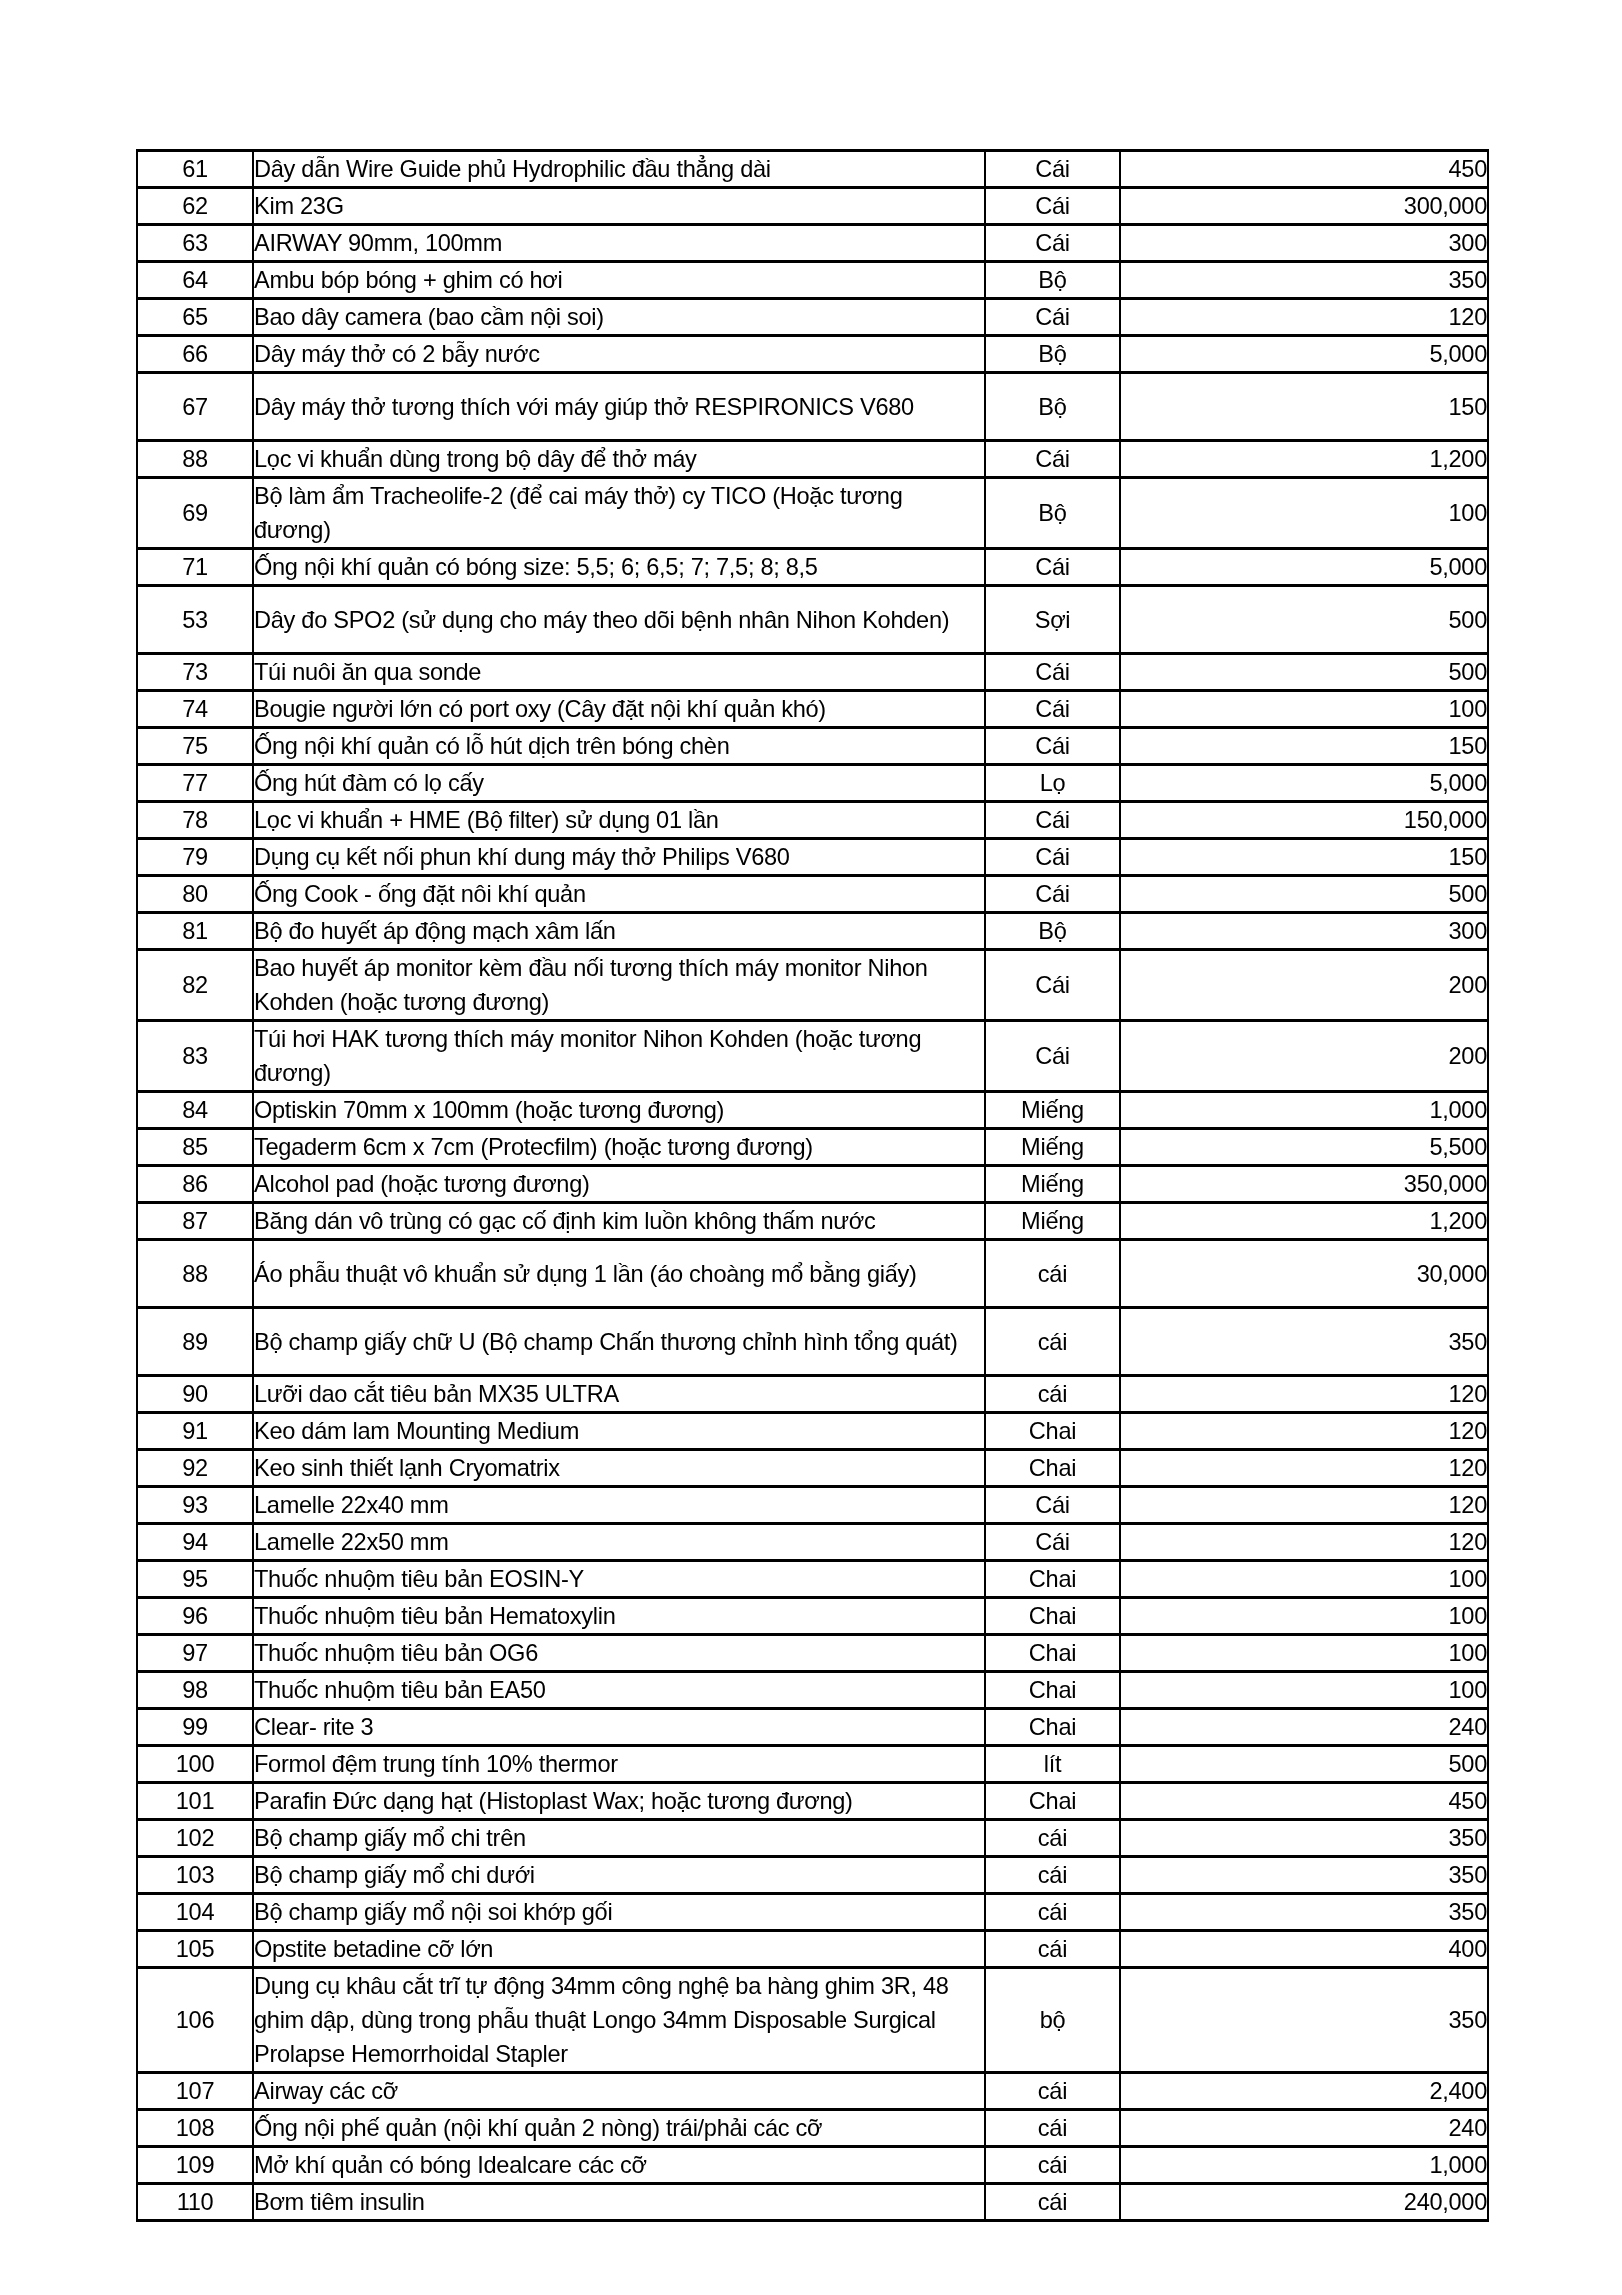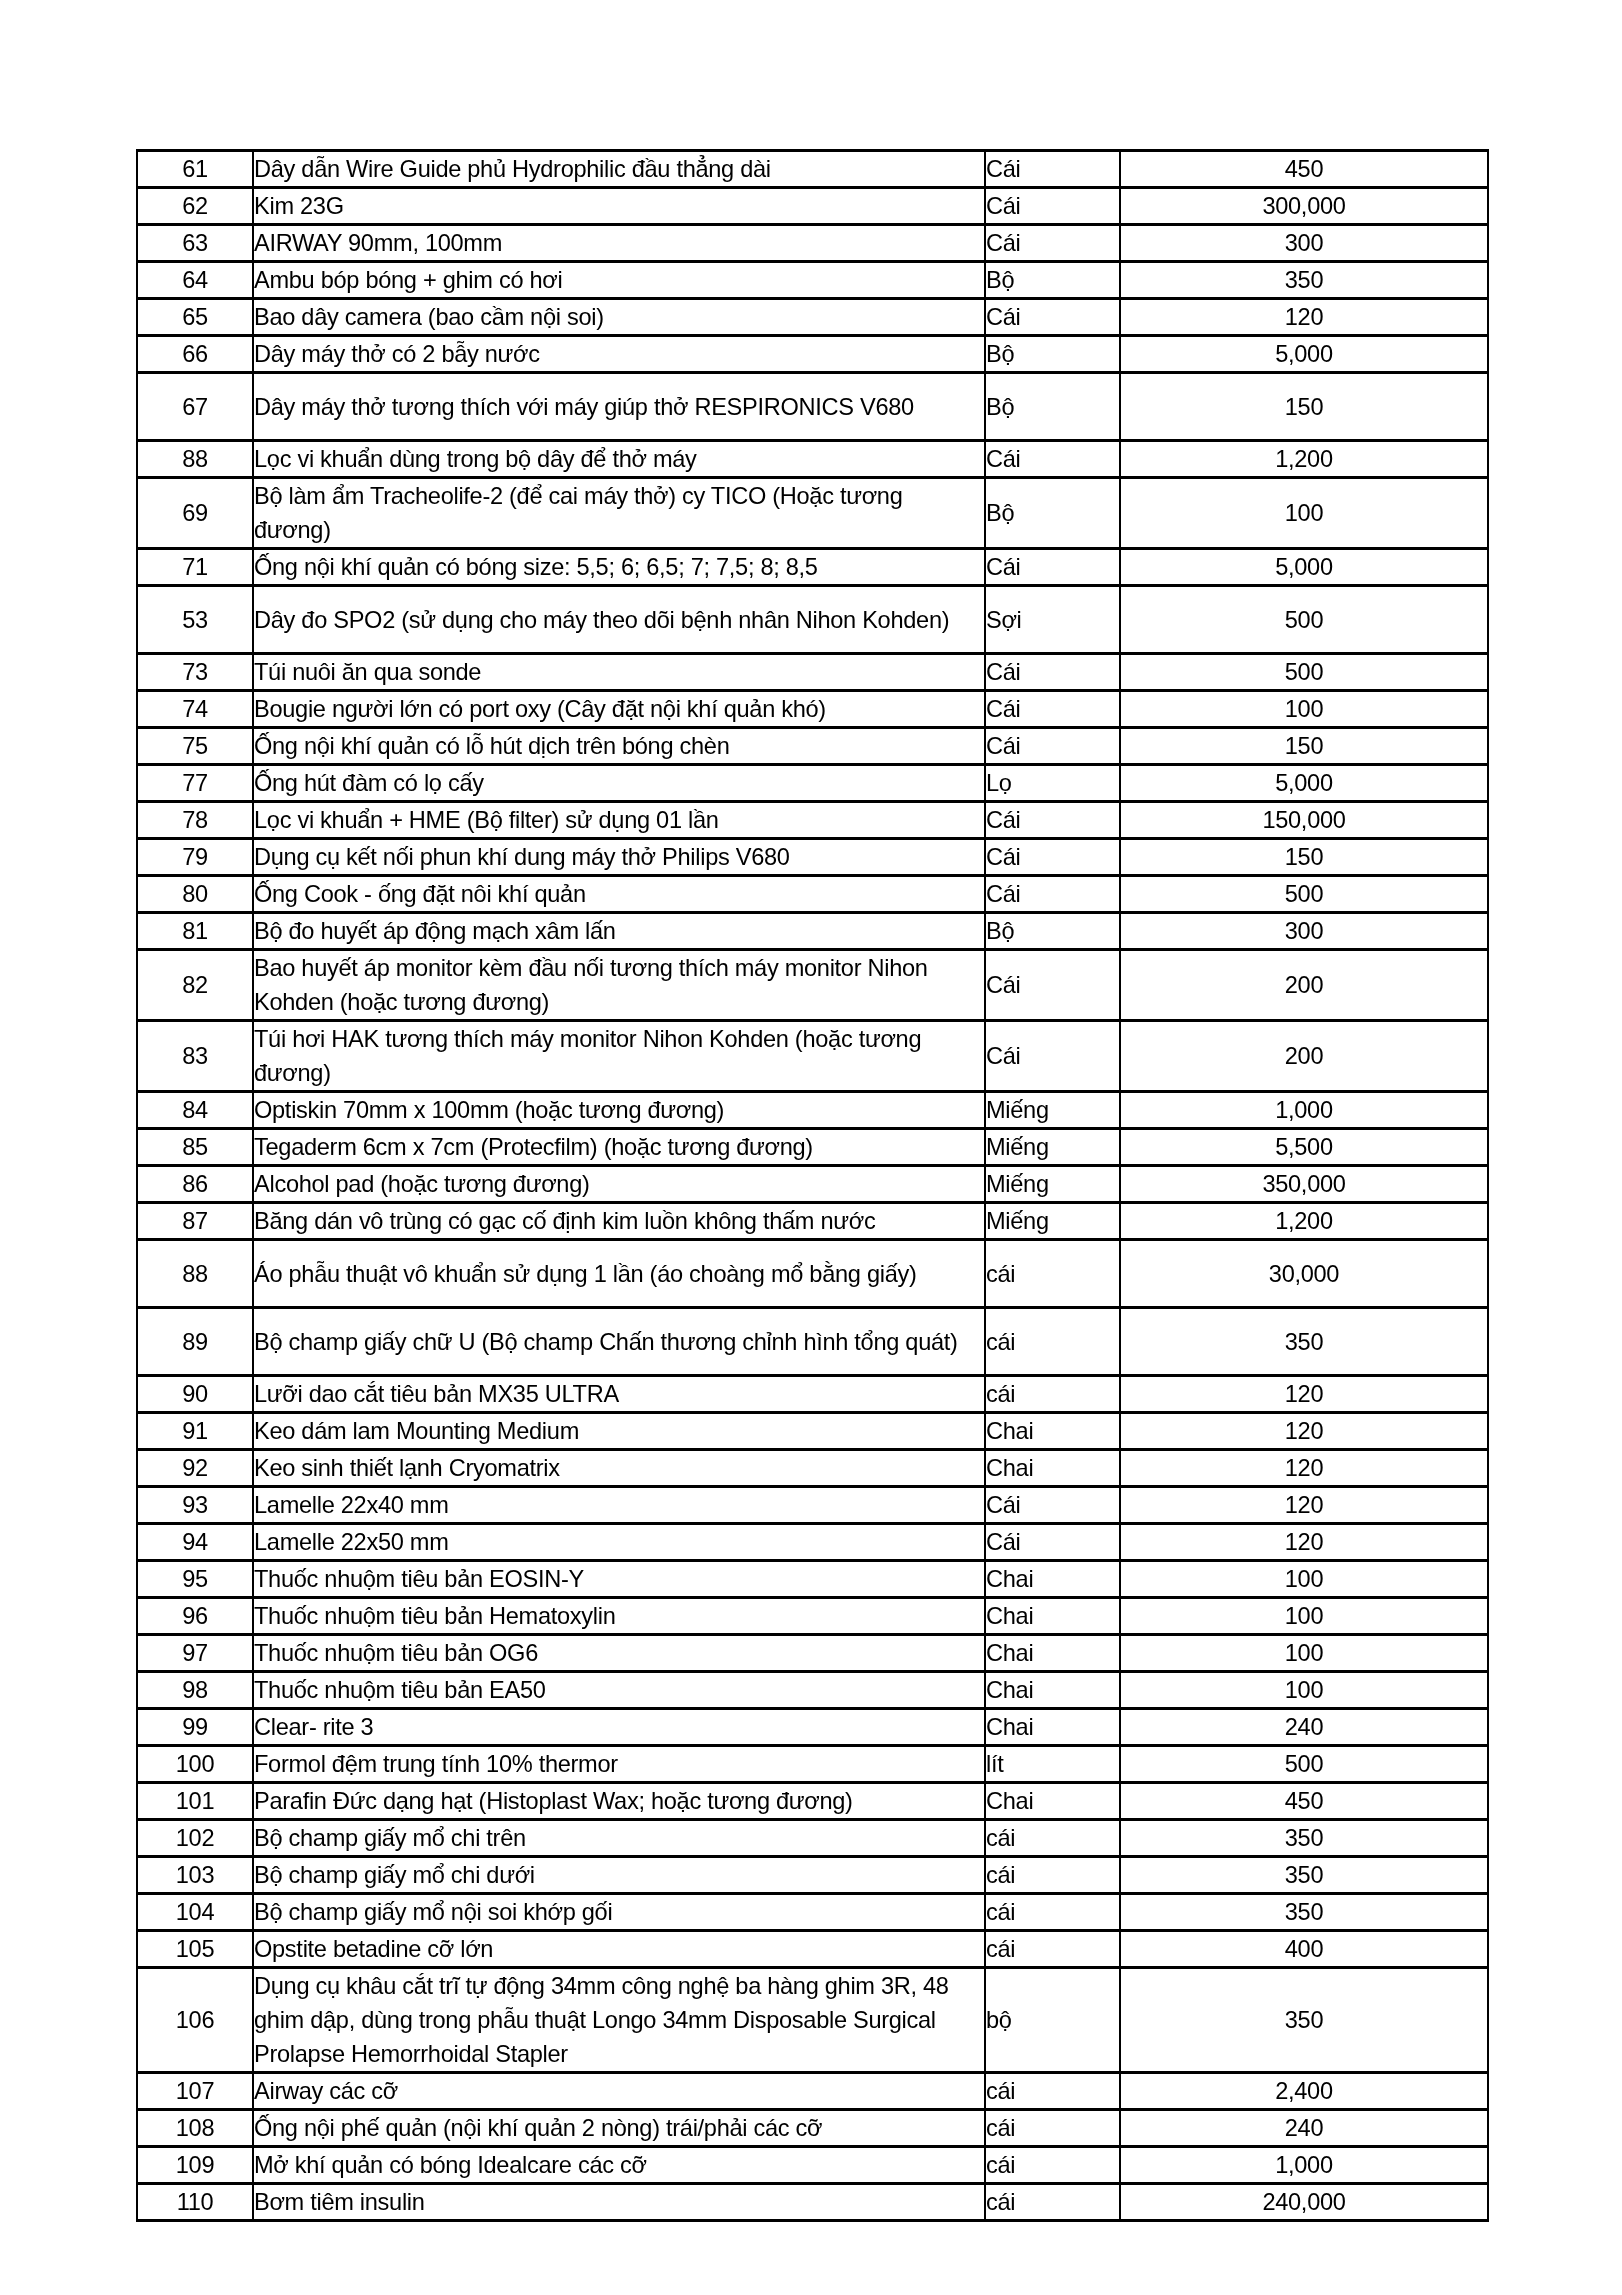--- a/index.html
+++ b/index.html
@@ -32,22 +32,22 @@
     font-size: 23.6px;
     line-height: 34px;
     letter-spacing: -0.3px;
     vertical-align: middle;
     padding: 0;
     overflow: hidden;
     word-break: normal;
   }
   td.c-stt  { text-align: center; }
   td.c-desc { text-align: left; padding: 0 7.9px 0 6.5px; }
-  td.c-unit { text-align: left; }
-  td.c-qty  { text-align: center; padding-right: 10.5px; }
+  td.c-unit { text-align: center; }
+  td.c-qty  { text-align: right; padding-right: 10.5px; }
   tr.h1 { height: 34px; margin-left: 20px; }
   tr.h2 { height: 68px; }
   tr.h3 { height: 97px; }
 </style>
 </head>
 <body>
 
 <div class="sheet">
   <table class="grid">
     <colgroup>

